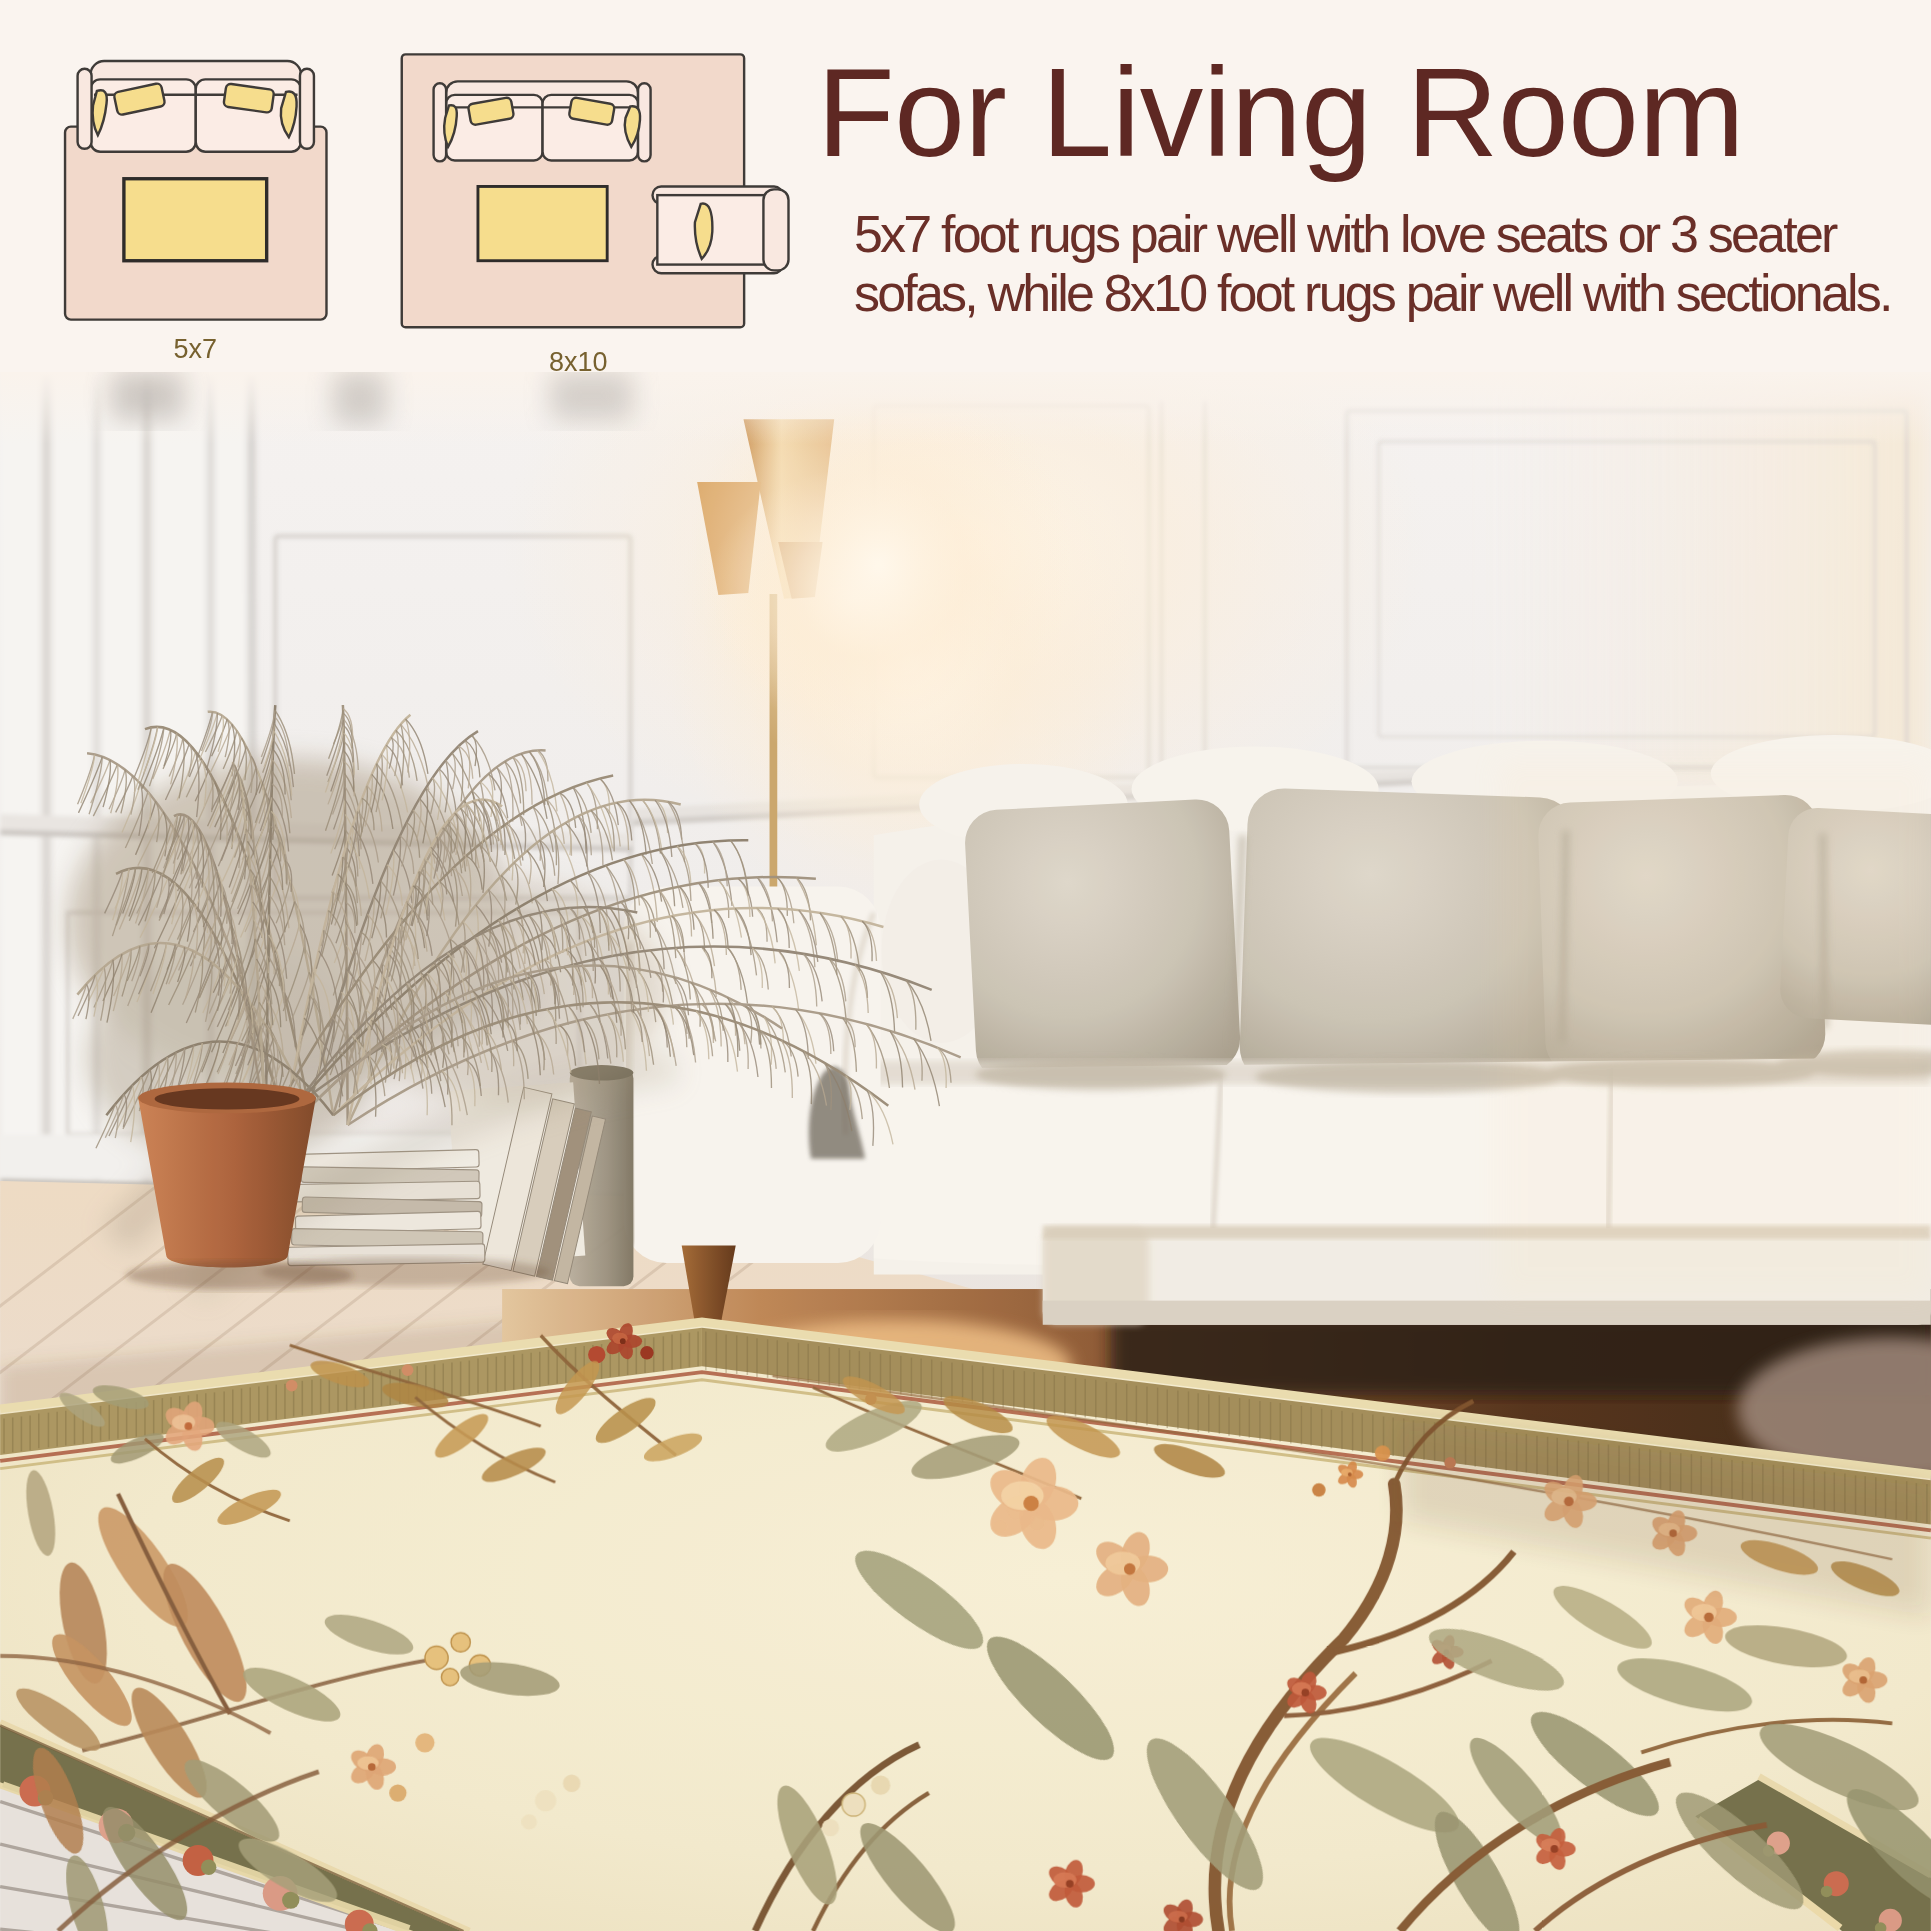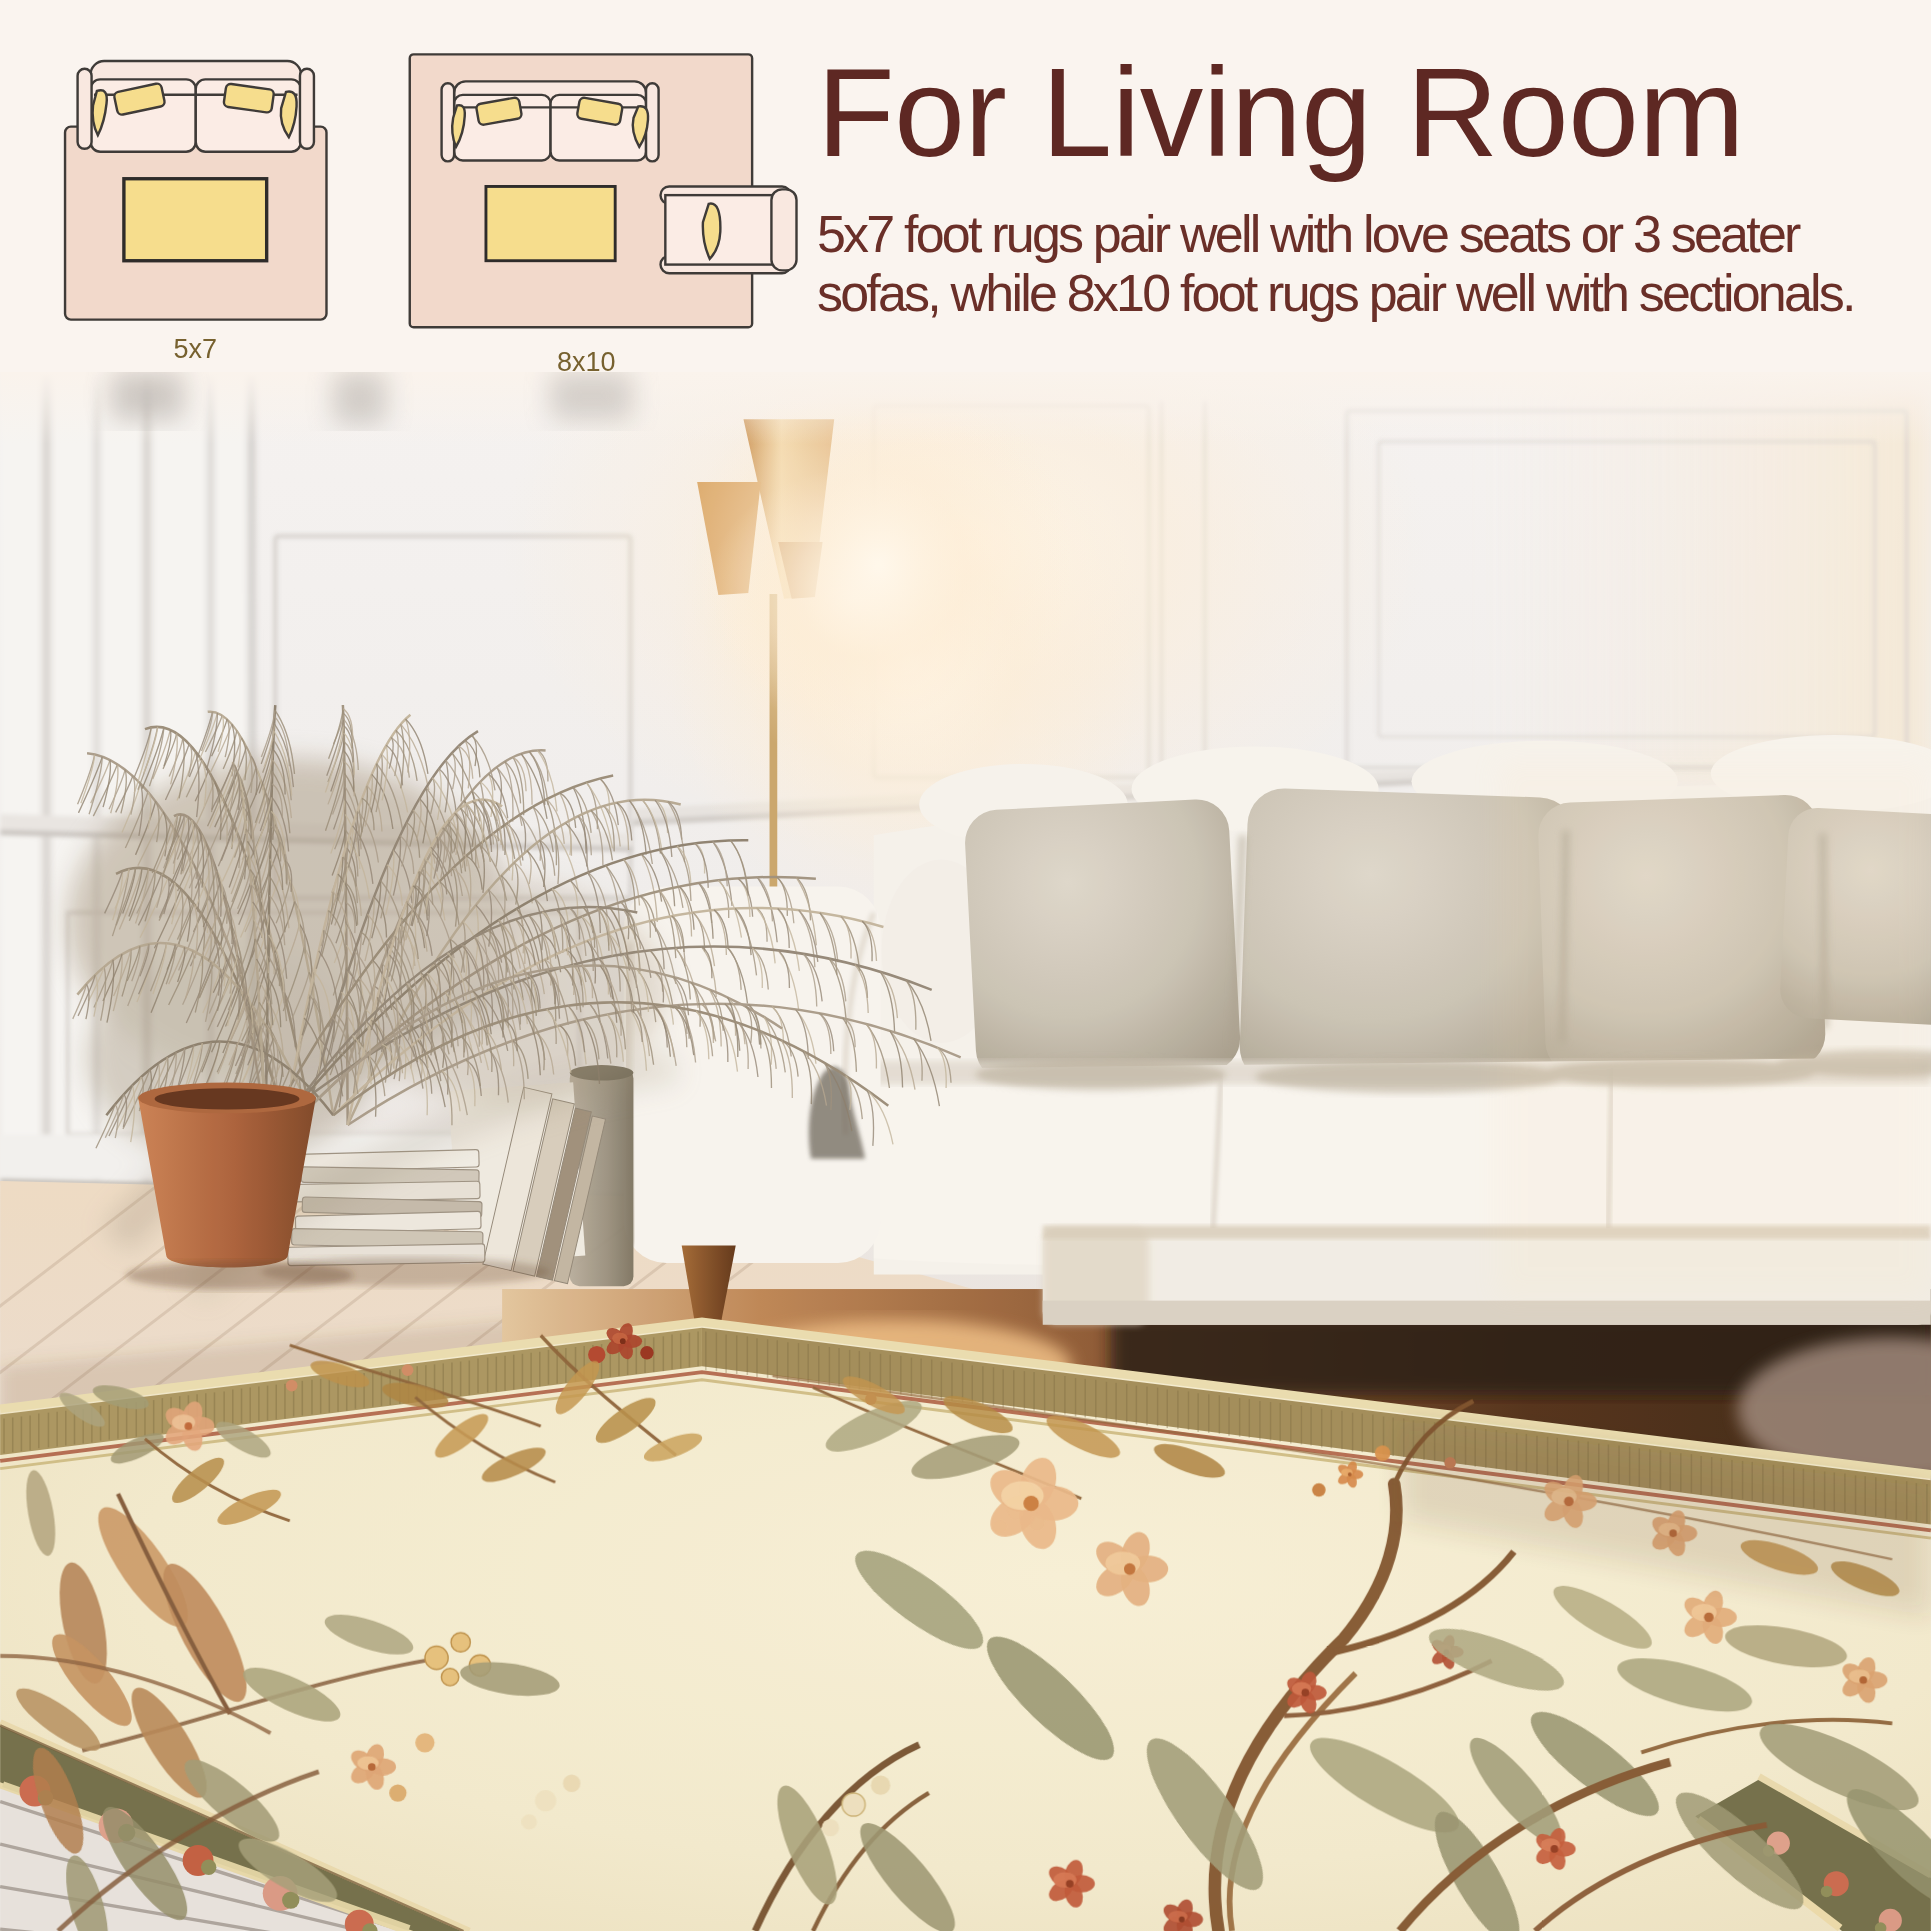--- a/index.html
+++ b/index.html
@@ -28,21 +28,21 @@
     <rect x="79" y="60.5" width="50" height="24" rx="5" transform="rotate(-12 104 72)"></rect>
     <rect x="192.5" y="59.5" width="50" height="24" rx="5" transform="rotate(8 217.5 71.5)"></rect>
     <path d="M60,64 Q72,60 70,77 Q68,96 61,110 Q54,96 56,79 Z"></path>
     <path d="M256,65 Q268,62 267,80 Q266,98 259,112 Q249,98 251,82 Z"></path>
   </g>
   <rect x="88" y="155" width="148" height="85" fill="#f6dd8d" stroke="#2f2c2a" stroke-width="3.5"></rect>
   <text x="162" y="341" font-size="28" fill="#77612f" text-anchor="middle">5x7</text>
 </svg>
 </div>
 
-<div class="abs" id="diag2" style="left:376px;top:29px;width:434px;height:367px;text-align:center;">
+<div class="abs" id="diag2" style="left:368px;top:29px;width:434px;height:367px;text-align:center;">
 <svg width="434" height="367" viewBox="0 0 450 380">
   <rect x="35" y="26" width="355" height="283" rx="4" fill="#f2d9cb" stroke="#3f3b38" stroke-width="2.5"></rect>
 
   <g stroke="#3f3b38" stroke-width="2.5" fill="#f9e8e0">
     <rect x="81" y="54" width="199" height="36" rx="12"></rect>
     <rect x="81" y="68" width="100" height="68" rx="9" fill="#fbece5"></rect>
     <rect x="181" y="68" width="99" height="68" rx="9" fill="#fbece5"></rect>
     <line x1="84" y1="81" x2="277" y2="81" fill="none"></line>
     <rect x="68" y="56" width="13" height="81" rx="6.5"></rect>
     <rect x="280" y="56" width="13" height="81" rx="6.5"></rect>
@@ -65,21 +65,21 @@
     <path d="M345,181 Q358,178 357,210 Q356,228 346,238 Q338,220 339,200 Z" fill="#f6dd8d"></path>
   </g>
   <text x="218" y="354" font-size="28" fill="#77612f" text-anchor="middle">8x10</text>
 </svg>
 </div>
 
 <div class="abs" id="title" style="left:817px;top:49px;width:1110px;">
   <div style="font-size:127px;font-weight:normal;color:#5e2823;letter-spacing:-0.3px;line-height:1;">For Living Room</div>
 </div>
 <div class="abs" id="bodytext" style="left:817px;top:205px;width:1101px;">
-  <div style="font-size:52px;color:#6a2f28;line-height:59px;letter-spacing:-2.8px;white-space:nowrap;">5x7 foot rugs pair well with love seats or 3 seater<br>sofas, while 8x10 foot rugs pair well with sectionals.</div>
+  <div style="font-size:52px;color:#6a2f28;line-height:59px;letter-spacing:-2.8px;white-space:nowrap;margin-left:37px;">5x7 foot rugs pair well with love seats or 3 seater<br>sofas, while 8x10 foot rugs pair well with sectionals.</div>
 </div>
 
 <div class="abs" id="photo" style="left:0;top:372px;width:1931px;height:1559px;overflow:hidden;background:#f2f0ef;">
 <svg width="1931" height="1559" viewBox="0 0 2000 1615" style="position:absolute;left:0;top:0;">
 <defs>
   <linearGradient id="wallg" x1="0" y1="0" x2="0" y2="1">
     <stop offset="0" stop-color="#f5f3f3"></stop>
           <stop offset="0.55" stop-color="#f0eeee"></stop>
           <stop offset="1" stop-color="#e9e4e1"></stop>
   </linearGradient>

